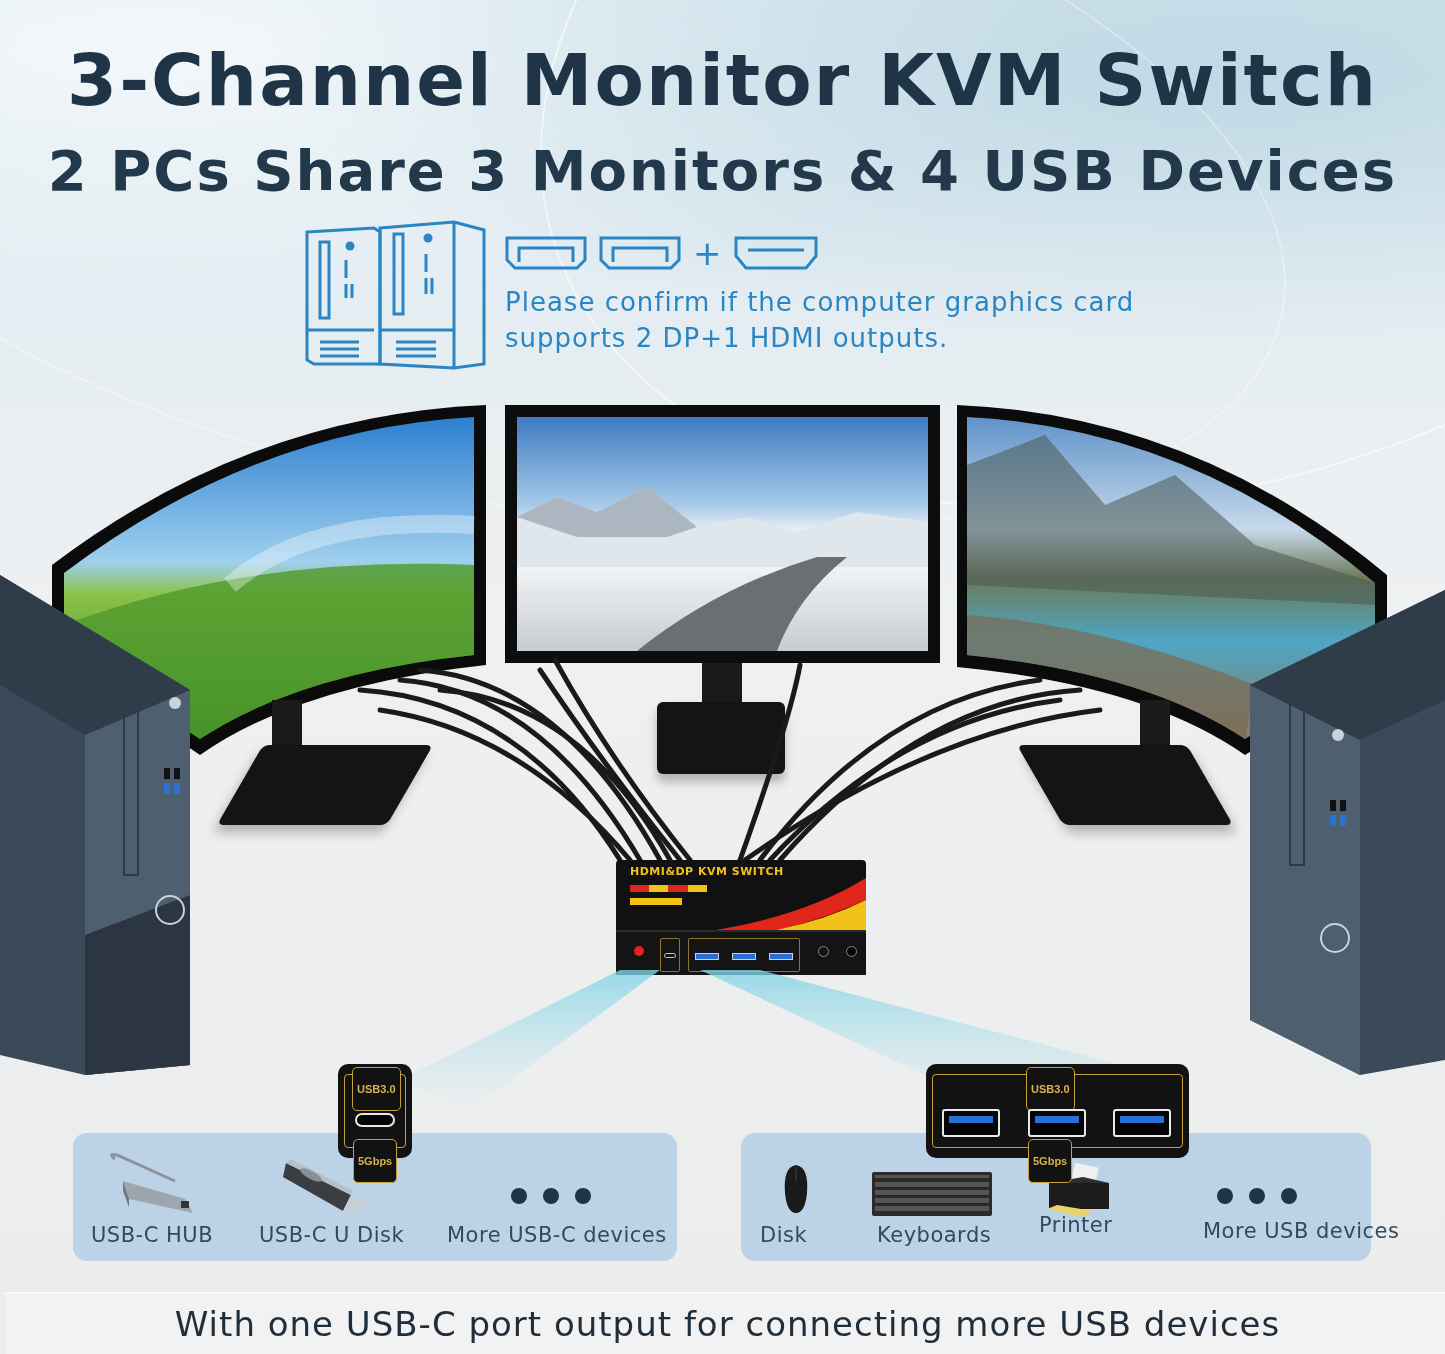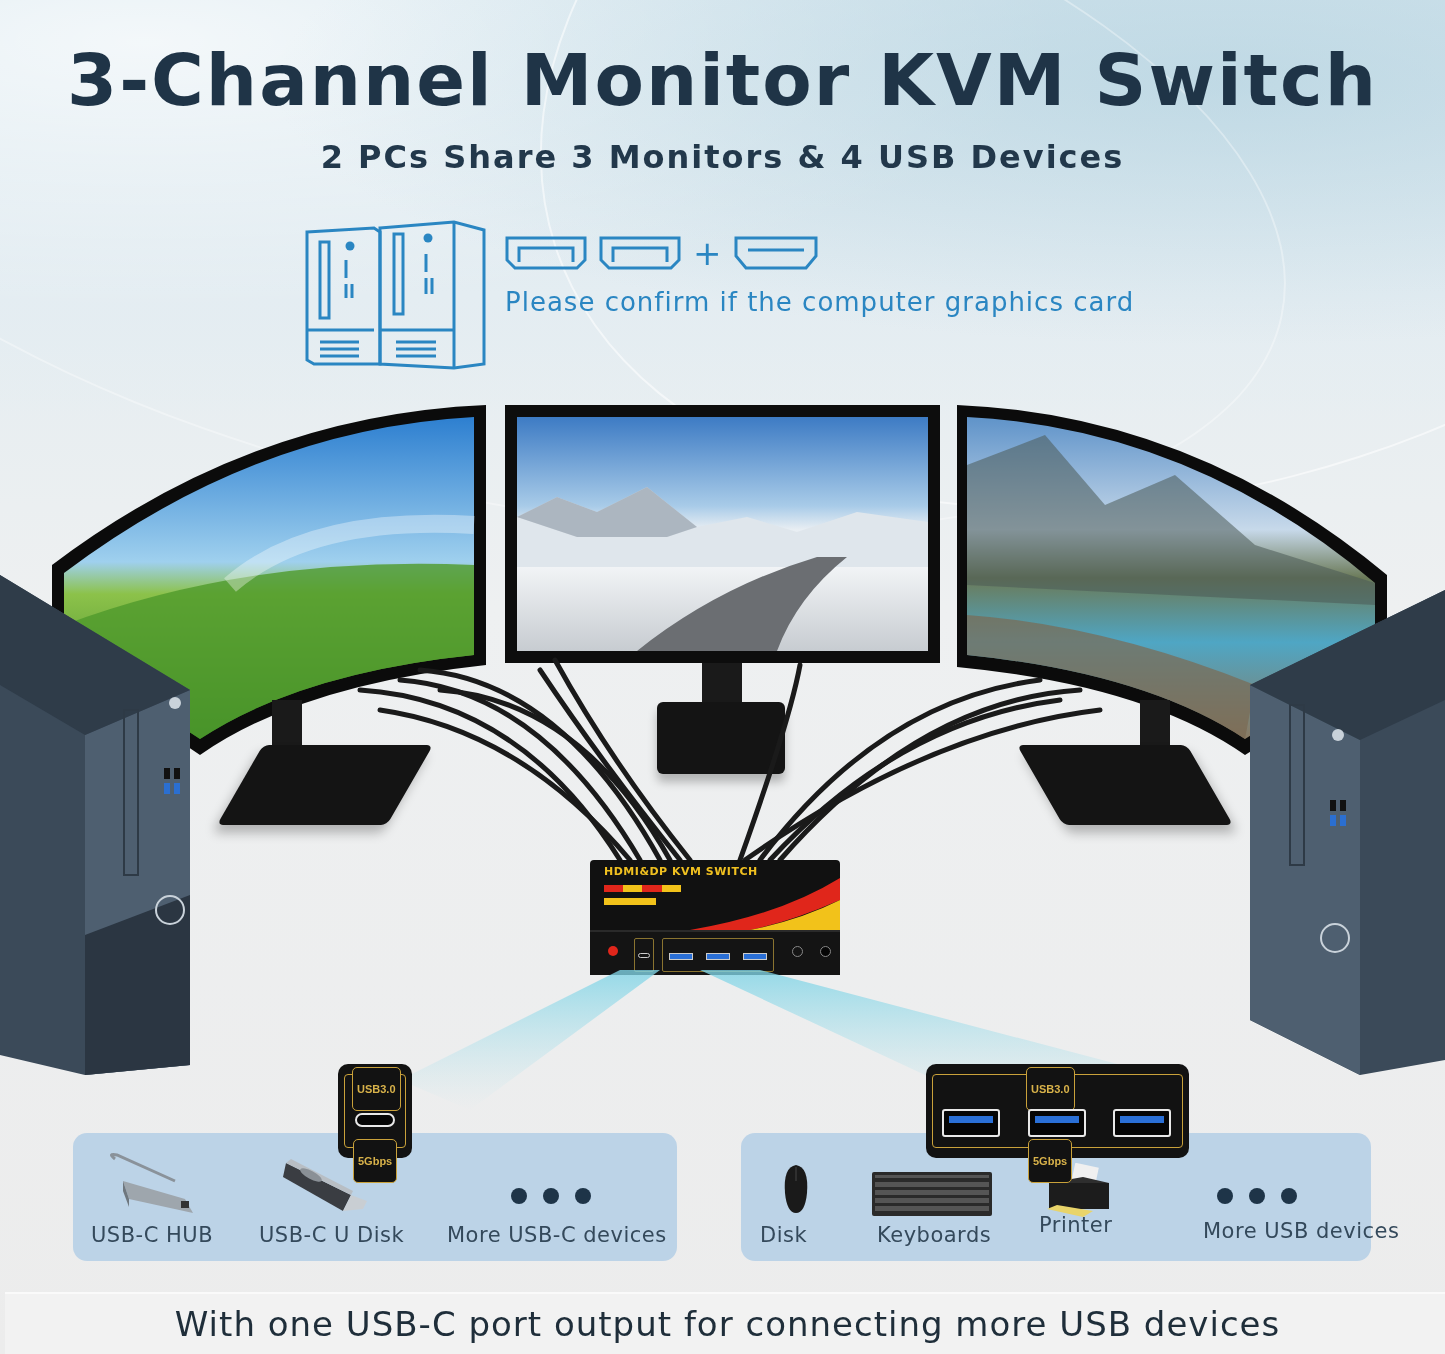--- a/index.html
+++ b/index.html
@@ -16,21 +16,21 @@
       radial-gradient(ellipse at 10% 10%, rgba(255,255,255,.7), transparent 50%),
       linear-gradient(180deg, #d6e6ee 0%, #e4edf2 70%, rgba(236,238,239,0) 100%);
   }
   .swoosh { position: absolute; border-radius: 50%; border: 2px solid rgba(255,255,255,.55); }
   .title {
     position: absolute; left: 0; top: 38px; width: 1445px; text-align: center;
     font-size: 72px; font-weight: bold; color: #1f3447; letter-spacing: 2px;
   }
   .subtitle {
     position: absolute; left: 0; top: 138px; width: 1445px; text-align: center;
-    font-size: 32px; color: #22384b; letter-spacing: 2px;
+    font-size: 56px; color: #22384b; letter-spacing: 2px;
   }
   .note {
     position: absolute; left: 505px; top: 284px; font-size: 26px; color: #2a86c2;
     line-height: 36px; letter-spacing: 1px;
   }
   .pc-icon { position: absolute; left: 304px; top: 218px; }
   .port-icons { position: absolute; left: 505px; top: 236px; display: flex; align-items: center; gap: 12px; }
   .plus { color: #2a86c2; font-size: 34px; line-height: 34px; }
 
   
@@ -39,21 +39,21 @@
   .stand-neck { position: absolute; background: #1a1a1a; }
   .stand-base { position: absolute; background: #141414; border-radius: 6px; box-shadow: 0 8px 10px rgba(0,0,0,.25); }
 
   
   .tower { position: absolute; }
 
   
   .cables { position: absolute; left: 0; top: 0; }
 
   
-  .kvm { position: absolute; left: 590px; top: 860px; width: 290px; height: 115px; }
+  .kvm { position: absolute; left: 616px; top: 860px; width: 290px; height: 115px; }
   .kvm-top {
     position: absolute; left: 0; top: 0; width: 250px; height: 70px; overflow: hidden;
     background: #111; border-radius: 4px 4px 0 0;
   }
   .kvm-title { position: absolute; left: 14px; top: 5px; font-size: 11px; font-weight: bold; color: #f0c020; letter-spacing: .5px; }
   .kvm-front {
     position: absolute; left: 0; top: 70px; width: 250px; height: 45px;
     background: #141414; border-top: 2px solid #2a2a2a;
   }
 
@@ -145,20 +145,21 @@
   </svg>
   <span class="plus">+</span>
   <svg width="84" height="34" viewBox="0 0 84 34">
     <path d="M2 2 H82 V20 L72 32 H12 L2 20 Z" fill="none" stroke="#2a86c2" stroke-width="3"></path>
     <line x1="14" y1="14" x2="70" y2="14" stroke="#2a86c2" stroke-width="3"></line>
   </svg>
 </div>
 
 <div class="note">
   <div>Please confirm if the computer graphics card</div>
+  <div>supports 2 DP+1 HDMI outputs.</div>
 </div>
 
 <svg style="position:absolute;left:50px;top:405px;" width="440" height="370" viewBox="0 0 440 370">
   <defs>
     <linearGradient id="skyL" x1="0" y1="0" x2="0" y2="1">
       <stop offset="0" stop-color="#2d7fd0"></stop>
         <stop offset="0.45" stop-color="#9fd0ee"></stop>
         <stop offset="0.55" stop-color="#8cc24a"></stop>
         <stop offset="1" stop-color="#2f7a22"></stop>
     </linearGradient>

